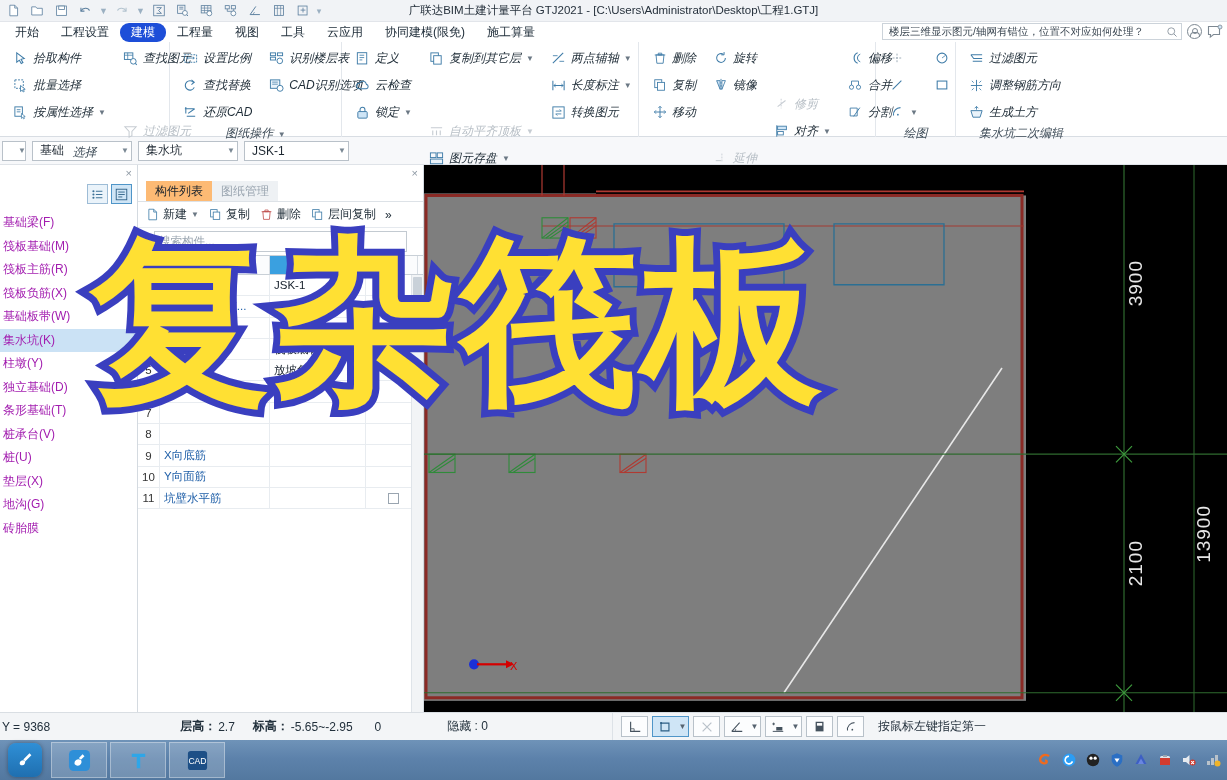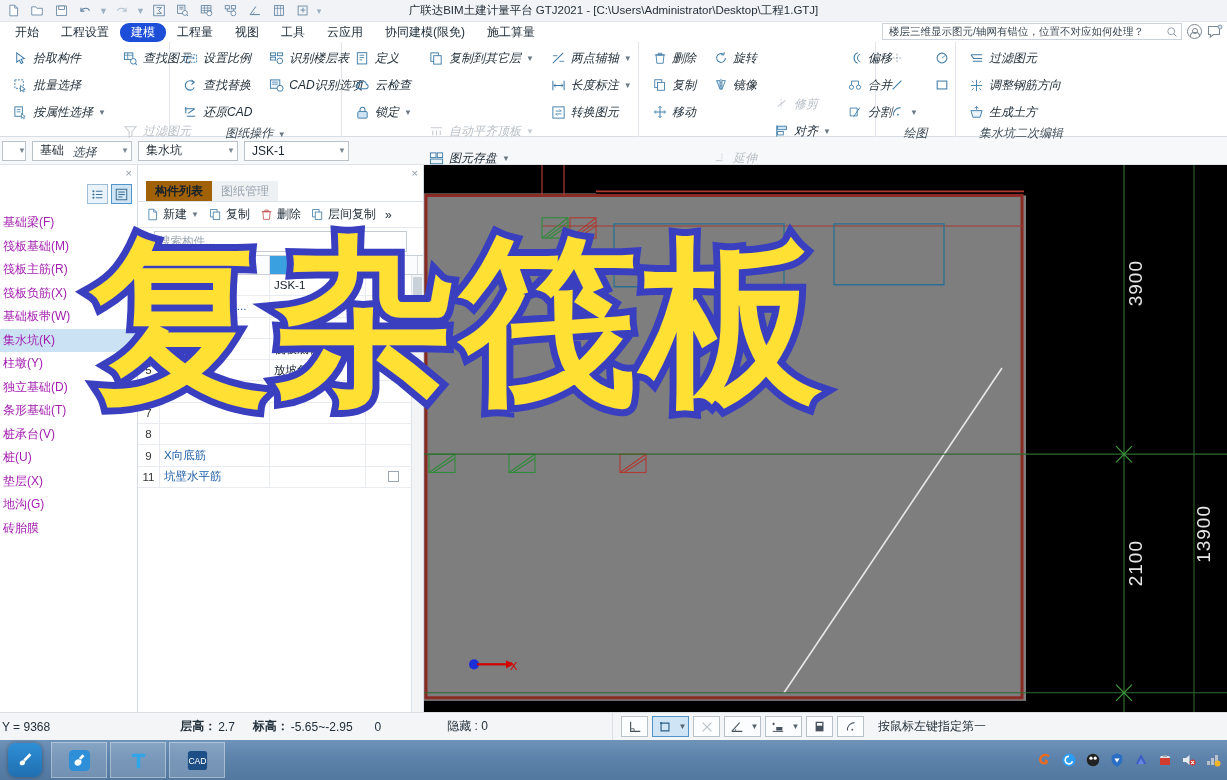--- a/index.html
+++ b/index.html
@@ -64,21 +64,21 @@
   .vtog{ width:21px;height:20px;border:1px solid #9dbcd6; background:#eaf3fa; display:flex;align-items:center;justify-content:center; color:#3a6f95;}
   .vtog.sel{ background:#cfe5f6; border-color:#4f95c8;}
   .navlist{ flex:1; overflow:hidden; padding-top:4px;}
   .navitem{ height:23.5px; display:flex; align-items:center; padding-left:3px; font-size:12px; color:#a21caf; white-space:nowrap;}
   .navitem.sel{ background:#cbe2f5; }
 
   
   .comppanel{ width:286px; background:#fff; border-right:1px solid #d4dae0; display:flex; flex-direction:column; position:relative;}
   .cp-close{ height:16px; display:flex; justify-content:flex-end; align-items:center; padding-right:5px; color:#8d98a3; font-size:11px;}
   .cp-tabs{ display:flex; height:21px; align-items:stretch; padding-left:8px; border-bottom:1px solid #dde2e7;}
-  .cp-tab{ padding:0 9px; display:flex;align-items:center; font-size:12px; font-weight:bold; color:#15202b; background:#a16207;}
+  .cp-tab{ padding:0 9px; display:flex;align-items:center; font-size:12px; font-weight:normal; color:#15202b; background:#fdba74;}
   .cp-tab.inactive{ font-weight:normal; color:#9aa5b0; background:#eef1f4;}
   .cp-toolbar{ height:26px; display:flex; align-items:center; gap:3px; padding:0 4px; border-bottom:1px solid #e5e9ee;}
   .cp-btn{ display:flex; align-items:center; gap:3px; font-size:12px; color:#1d2b36; padding:0 3px; white-space:nowrap;}
   .cp-btn .ic{ width:15px;height:15px;display:flex;align-items:center;justify-content:center;color:#3f7ca8;}
   .cp-search{ height:21px; margin:3px 16px; border:1px solid #c3cad1; display:flex; align-items:center; padding:0 4px; color:#9aa5b0; font-size:11.5px;}
   .cp-tree{ flex:1; overflow:hidden; position:relative; }
   
   .propgrid{ position:absolute; left:0; right:0; bottom:0; top:0; }
   .pg-head{ display:flex; height:20px; font-size:11.5px; border-top:1px solid #c9d0d7; border-bottom:1px solid #c9d0d7; background:#fbfcfd;}
   .pg-head div{ display:flex;align-items:center;justify-content:center; border-right:1px solid #d7dde3; color:#1c2630;}
@@ -827,20 +827,26 @@
           </div>
           <div class="pgrow">
             <div class="c0">8</div>
             <div class="c1"></div>
             <div class="c2"></div>
             <div class="c3"></div>
           </div>
           <div class="pgrow">
             <div class="c0">9</div>
             <div class="c1">X向底筋</div>
+            <div class="c2"></div>
+            <div class="c3"></div>
+          </div>
+          <div class="pgrow">
+            <div class="c0">10</div>
+            <div class="c1">Y向面筋</div>
             <div class="c2"></div>
             <div class="c3"></div>
           </div>
           <div class="pgrow">
             <div class="c0">11</div>
             <div class="c1">坑壁水平筋</div>
             <div class="c2"></div>
             <div class="c3">
                 <span class="chk"></span>
               </div>

